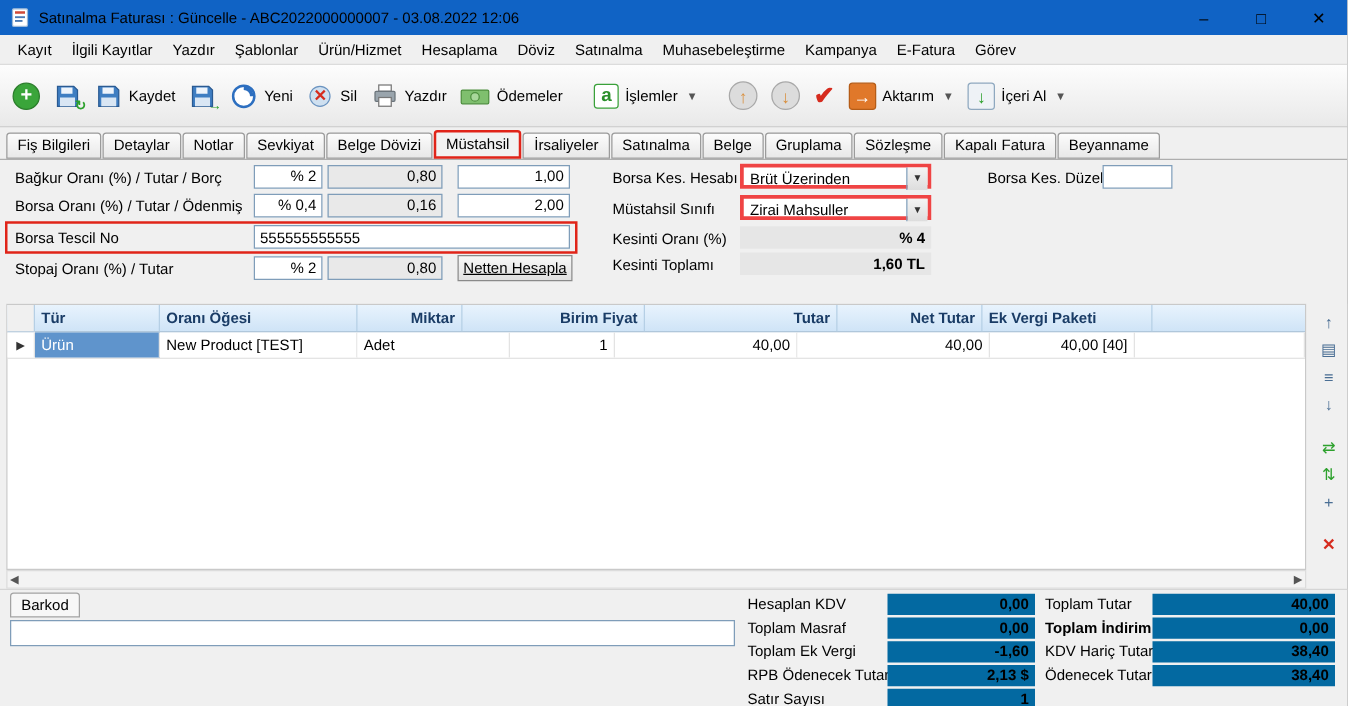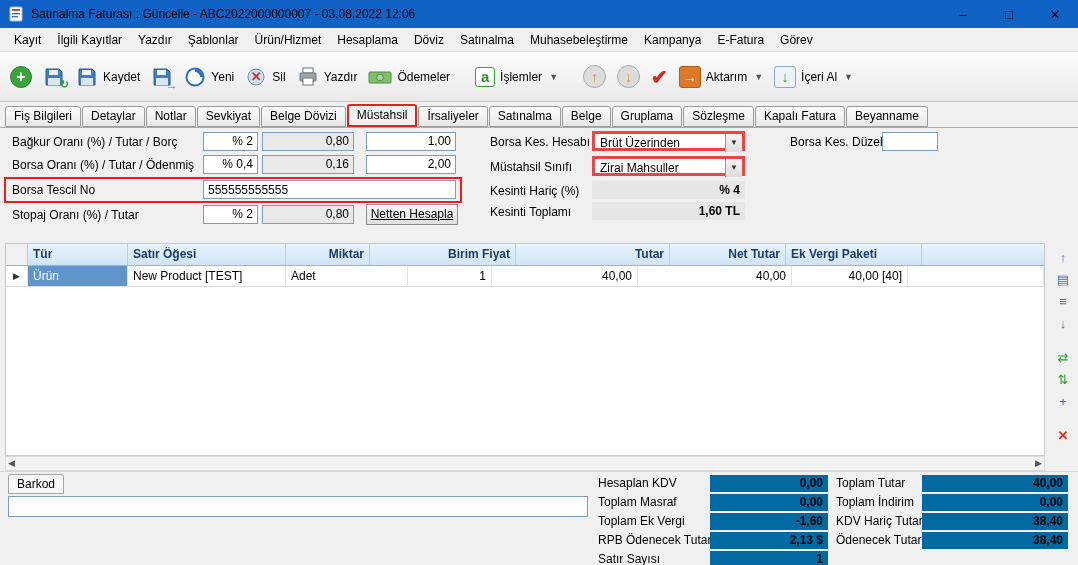--- a/index.html
+++ b/index.html
@@ -244,34 +244,34 @@
 
     <span class="lbl" style="left:12px;top:206px;">Stopaj Oranı (%) / Tutar</span>
     <span class="fld num" style="left:203px;top:205px;width:55px;">% 2</span>
     <span class="fld num ro" style="left:262px;top:205px;width:92px;">0,80</span>
     <span class="btn" style="left:366px;top:204px;width:92px;">Netten Hesapla</span>
 
     <span class="lbl" style="left:490px;top:133px;">Borsa Kes. Hesabı</span>
     <span class="sel" style="left:592px;top:131px;width:153px;"><span>Brüt Üzerinden</span><span class="dd">▼</span></span>
     <span class="lbl" style="left:490px;top:158px;">Müstahsil Sınıfı</span>
     <span class="sel" style="left:592px;top:156px;width:153px;"><span>Zirai Mahsuller</span><span class="dd">▼</span></span>
-    <span class="lbl" style="left:490px;top:182px;">Kesinti Hariç (%)</span>
+    <span class="lbl" style="left:490px;top:182px;">Kesinti Oranı (%)</span>
     <span class="flat" style="left:592px;top:181px;width:153px;">% 4</span>
     <span class="lbl" style="left:490px;top:203px;">Kesinti Toplamı</span>
     <span class="flat" style="left:592px;top:202px;width:153px;">1,60 TL</span>
 
     <span class="lbl" style="left:790px;top:133px;">Borsa Kes. Düzeltme</span>
     <input class="fld" style="left: 882px; top: 132px; width: 56px;" value="">
   </div>
 
   <div class="grid">
     <div class="grid-header">
       <span class="cell c0 indic"></span>
       <span class="cell c1">Tür</span>
-      <span class="cell c2">Satır Öğesi</span>
+      <span class="cell c2">Oranı Öğesi</span>
       <span class="cell c4 r">Miktar</span>
       <span class="cell c5 r">Birim Fiyat</span>
       <span class="cell c6 r">Tutar</span>
       <span class="cell c7 r">Net Tutar</span>
       <span class="cell c8">Ek Vergi Paketi</span>
     </div>
     <div class="grid-row">
       <span class="cell c0 indic">▶</span>
       <span class="cell c1 sel-cell">Ürün</span>
       <span class="cell c2">New Product [TEST]</span>
@@ -310,21 +310,21 @@
     <span class="sum-val" style="left:710px;top:22px;width:118px;">0,00</span>
     <span class="sum-lbl" style="left:598px;top:41px;">Toplam Ek Vergi</span>
     <span class="sum-val" style="left:710px;top:41px;width:118px;">-1,60</span>
     <span class="sum-lbl" style="left:598px;top:60px;">RPB Ödenecek Tutar</span>
     <span class="sum-val" style="left:710px;top:60px;width:118px;">2,13 $</span>
     <span class="sum-lbl" style="left:598px;top:79px;">Satır Sayısı</span>
     <span class="sum-val" style="left:710px;top:79px;width:118px;">1</span>
 
     <span class="sum-lbl" style="left:836px;top:3px;">Toplam Tutar</span>
     <span class="sum-val" style="left:922px;top:3px;width:146px;">40,00</span>
-    <span class="sum-lbl" style="left:836px;top:22px;">Toplam İndirim</span>
+    <span class="sum-lbl" style="left:836px;top:22px;font-weight:bold;">Toplam İndirim</span>
     <span class="sum-val" style="left:922px;top:22px;width:146px;">0,00</span>
     <span class="sum-lbl" style="left:836px;top:41px;">KDV Hariç Tutar</span>
     <span class="sum-val" style="left:922px;top:41px;width:146px;">38,40</span>
     <span class="sum-lbl" style="left:836px;top:60px;">Ödenecek Tutar</span>
     <span class="sum-val" style="left:922px;top:60px;width:146px;">38,40</span>
   </div>
 
 </div>
 
 </body></html>

